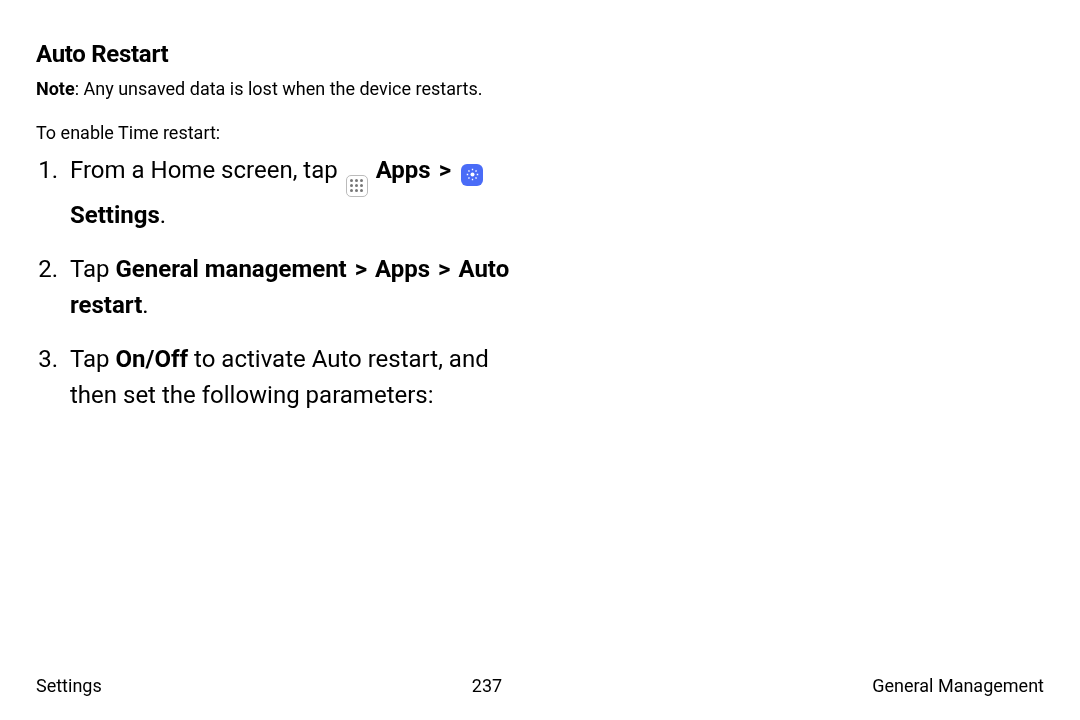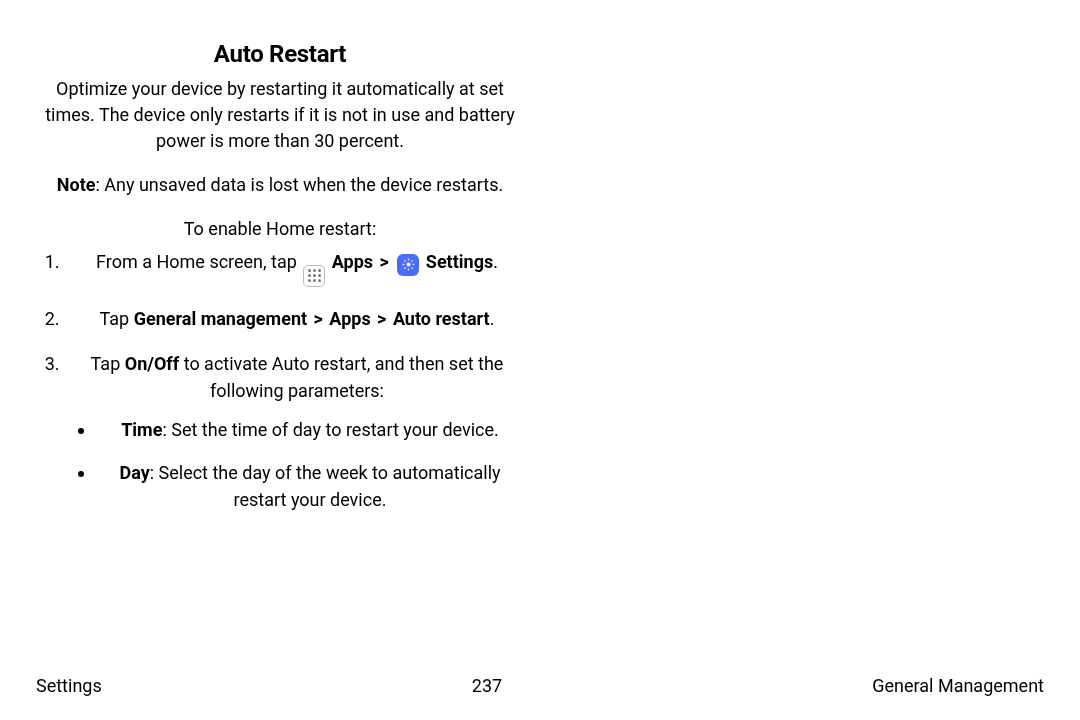--- a/index.html
+++ b/index.html
@@ -9,38 +9,37 @@
     height: 720px;
     background: #fff;
     font-family: -apple-system, BlinkMacSystemFont, "Segoe UI", Roboto, Arial, sans-serif;
     color: #000;
     position: relative;
   }
   .page {
     box-sizing: border-box;
     padding: 40px 36px 0 36px;
     width: 560px;
-    text-align: center;
   }
   h1.title {
     font-size: 24px;
     font-weight: 700;
     margin: 0 0 8px 0;
     letter-spacing: -0.3px;
   }
   p.para {
     font-size: 18px;
     line-height: 1.45;
     margin: 0 0 18px 0;
   }
   p.nospacebelow { margin-bottom: 6px; }
   ol.steps {
     margin: 0 0 0 0;
     padding-left: 28px;
-    font-size: 18px;
+    font-size: 24px;
     line-height: 1.5;
   }
   ol.steps > li {
     margin-bottom: 18px;
     padding-left: 6px;
   }
   ul.bullets {
     list-style: disc;
     margin: 12px 0 0 0;
     padding-left: 26px;
@@ -97,27 +96,26 @@
     font-size: 18px;
   }
 </style>
 </head>
 <body>
 
 <div class="page">
 
   <h1 class="title">Auto Restart</h1>
 
-  <p class="para">Optimize your device by restarting it automatically at set times. The device only restarts if it is not in use and battery power is more than 30 percent.</p>
 
   <p class="para">
     <span class="b">Note</span><span>: Any unsaved data is lost when the device restarts.</span>
   </p>
 
-  <p class="para nospacebelow">To enable Home restart:</p>
+  <p class="para nospacebelow">To enable Time restart:</p>
 
   <ol class="steps">
     <li>
       <span>From a Home screen, tap </span>
       <span class="inline-icon apps-icon">
         <span class="apps-dots">
             <span></span>
             <span></span>
             <span></span>
             <span></span>
@@ -142,28 +140,20 @@
     <li>
       <span>Tap </span><span class="b">General management</span>
       <span class="b sep">&gt;</span>
       <span class="b">Apps</span>
       <span class="b sep">&gt;</span>
       <span class="b">Auto restart</span><span>.</span>
     </li>
 
     <li>
       <span>Tap </span><span class="b">On/Off</span><span> to activate Auto restart, and then set the following parameters:</span>
-      <ul class="bullets">
-        <li>
-          <span class="b">Time</span><span>: Set the time of day to restart your device.</span>
-        </li>
-        <li>
-          <span class="b">Day</span><span>: Select the day of the week to automatically restart your device.</span>
-        </li>
-      </ul>
     </li>
   </ol>
 
 </div>
 
 <div class="footer">
   <span>Settings</span>
   <span>237</span>
   <span>General Management</span>
 </div>

